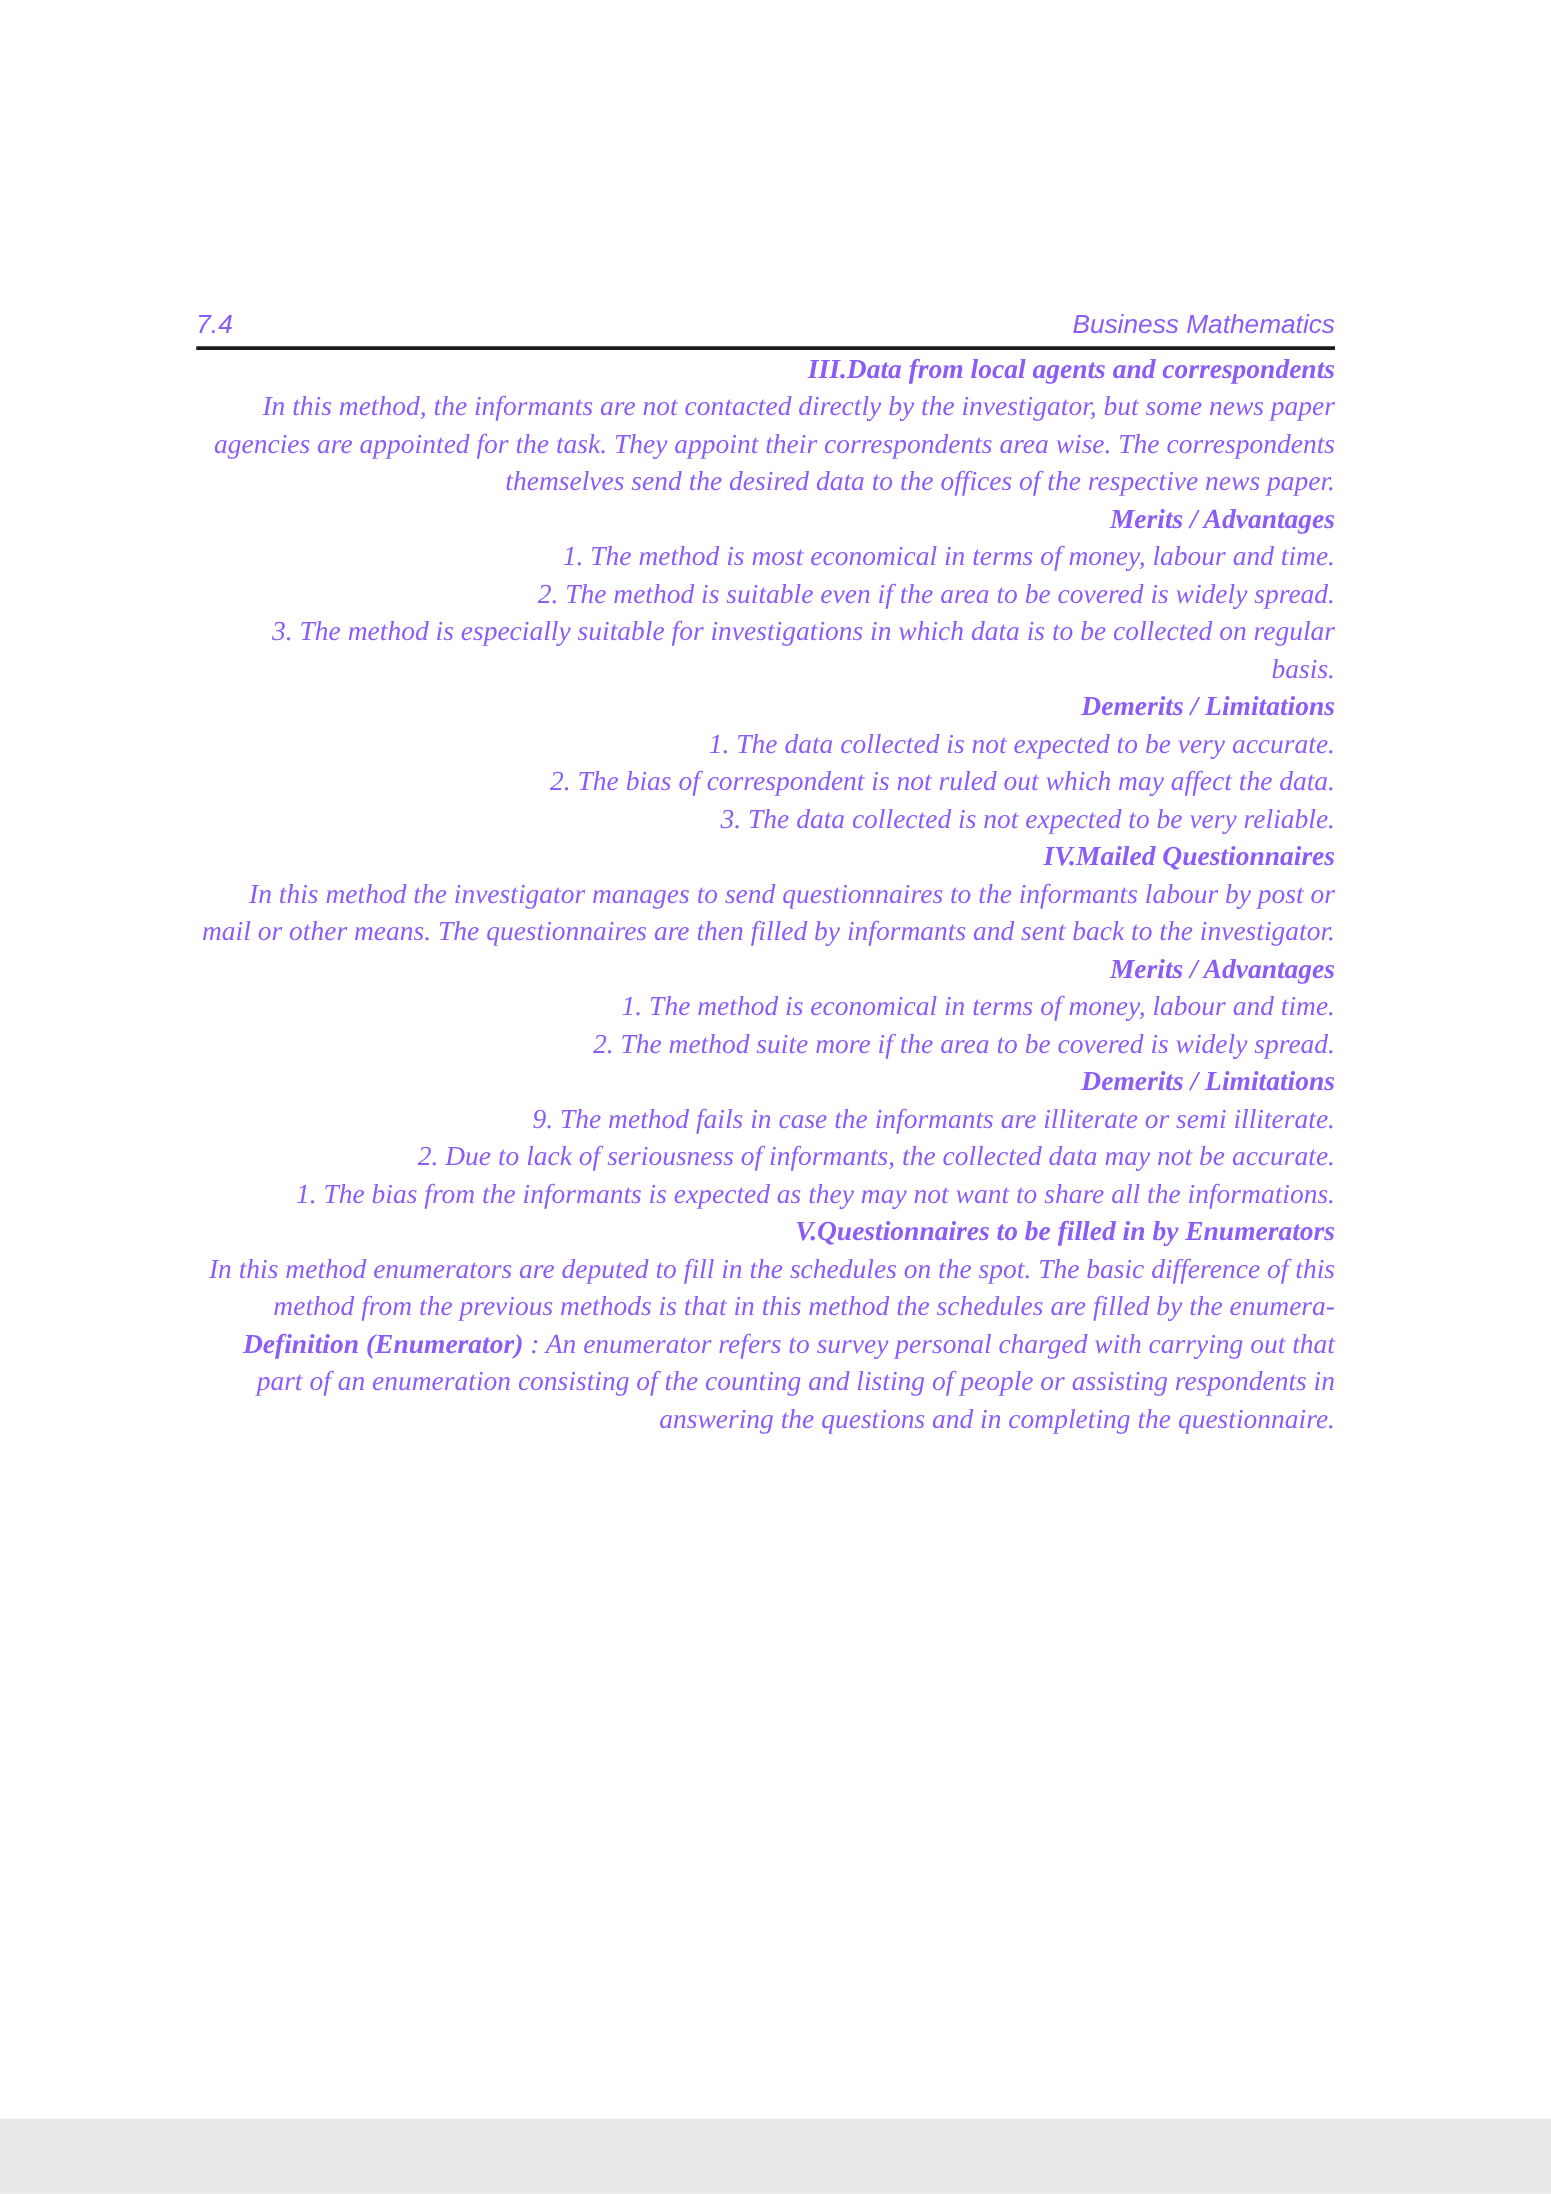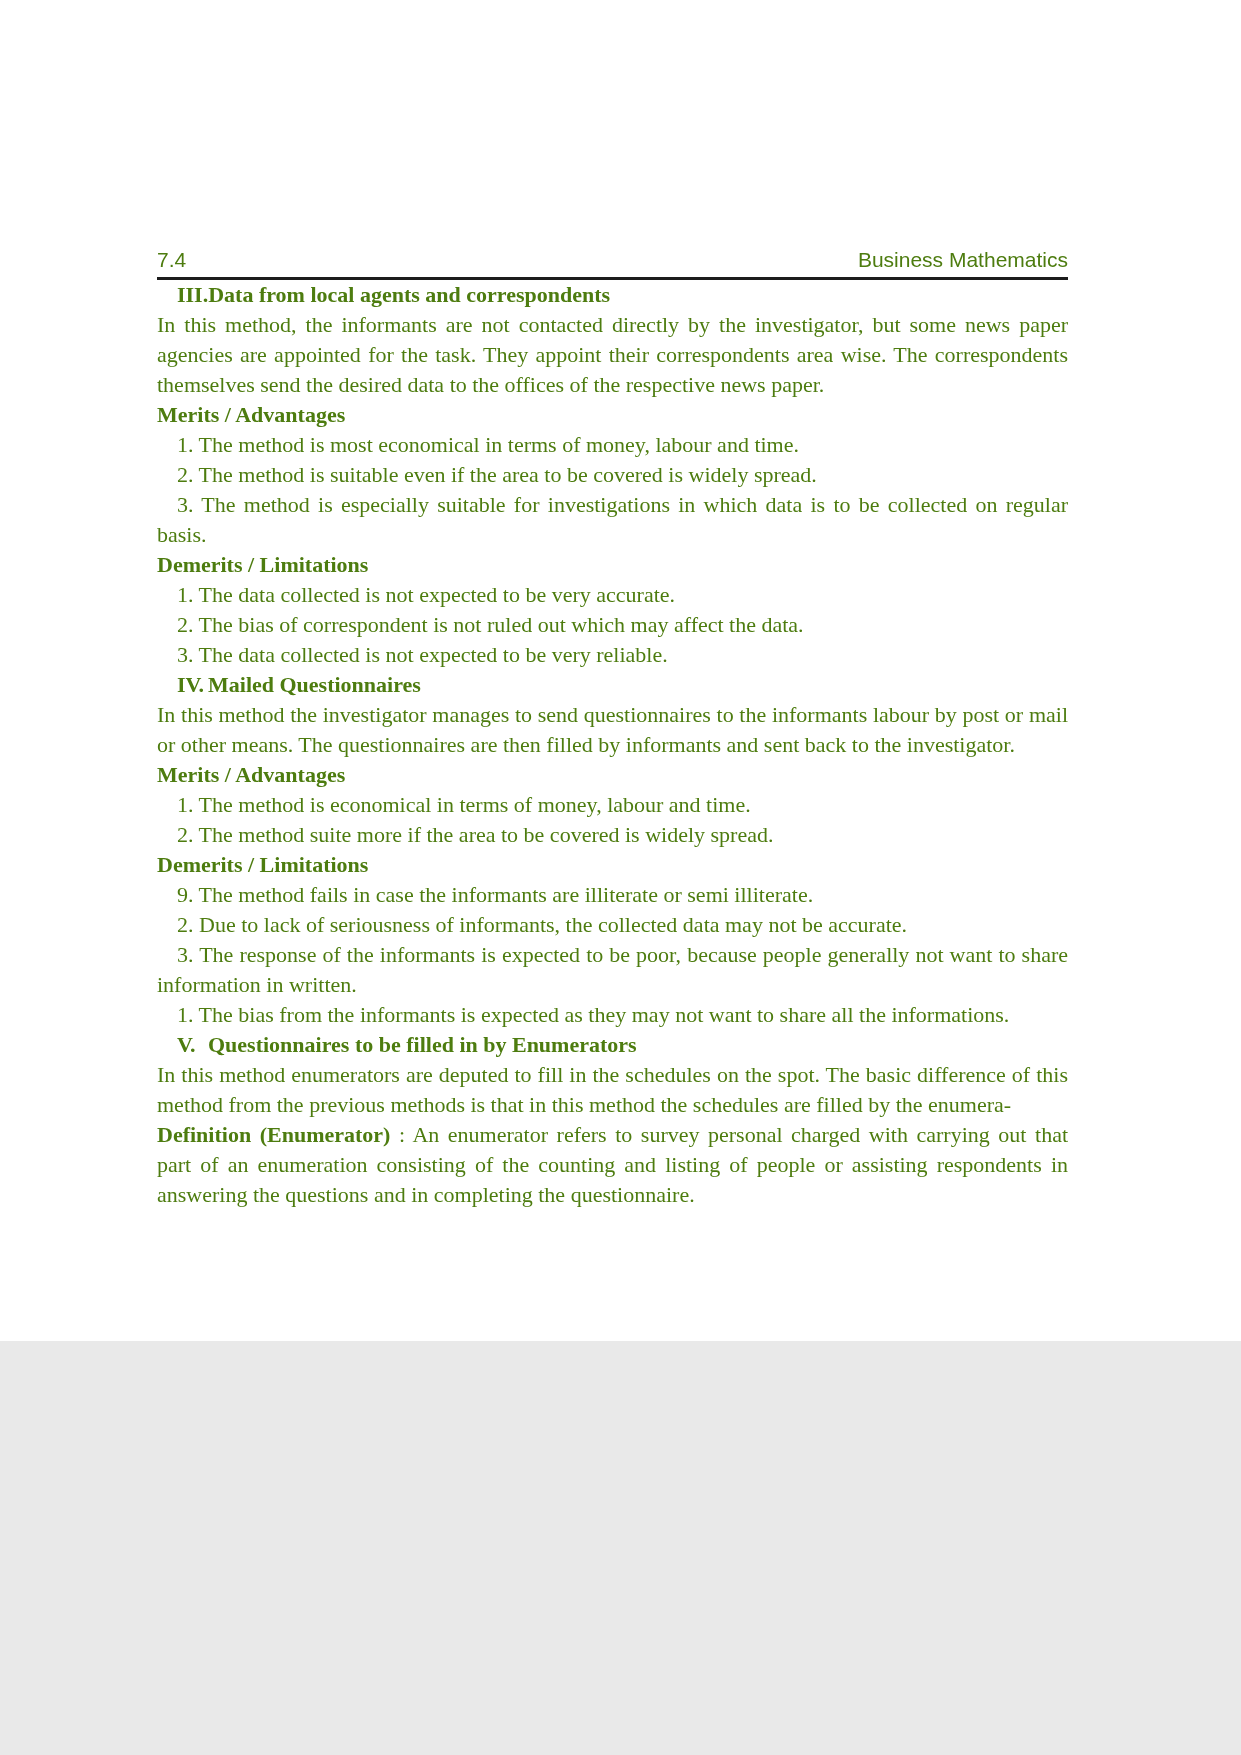--- a/index.html
+++ b/index.html
@@ -1,23 +1,24 @@
 <!DOCTYPE html>
 <html><head>
 <meta charset="utf-8">
 <style>
   html, body { margin: 0; padding: 0; background: #e9e9e9; }
   .page {
     position: relative;
     width: 1241px;
-    height: 1341px;
+    height: 1695px;
     background: #ffffff;
     margin: 0 auto;
     overflow: hidden;
-    color: #4d7c0f;
+    color: #8b5cf6;
+    font-style: italic;
   }
   .sheet {
     position: absolute;
     left: 157px;
     top: 248px;
     width: 911px;
   }
   
   .page-header {
     display: flex;
@@ -29,21 +30,21 @@
     padding-bottom: 5px;
     border-bottom: 3px solid #1c1c1c;
   }
   
   .content {
     font-family: "Liberation Serif", serif;
     font-size: 22px;
     line-height: 30px;
     text-align: justify;
   }
-  .content p { margin: 0; }
+  .content p { margin: 0; text-align: right; }
   .heading {
     font-size: 22px;
     font-weight: bold;
     margin: 22px 0 14px 0;
     padding-left: 20px;
     text-align: left;
   }
   .heading .numeral {
     display: inline-block;
     min-width: 31px;
@@ -79,20 +80,19 @@
         <p class="item">2. The bias of correspondent is not ruled out which may affect the data.</p>
         <p class="item">3. The data collected is not expected to be very reliable.</p>
         <p class="heading"><span class="numeral">IV.</span><span>Mailed Questionnaires</span></p>
         <p class="para">In this method the investigator manages to send questionnaires to the informants labour by post or mail or other means. The questionnaires are then filled by informants and sent back to the investigator.</p>
         <p class="subheading">Merits / Advantages</p>
         <p class="item">1. The method is economical in terms of money, labour and time.</p>
         <p class="item">2. The method suite more if the area to be covered is widely spread.</p>
         <p class="subheading">Demerits / Limitations</p>
         <p class="item">9. The method fails in case the informants are illiterate or semi illiterate.</p>
         <p class="item">2. Due to lack of seriousness of informants, the collected data may not be accurate.</p>
-        <p class="item">3. The response of the informants is expected to be poor, because people generally not want to share information in written.</p>
         <p class="item">1. The bias from the informants is expected as they may not want to share all the informations.</p>
         <p class="heading"><span class="numeral">V.</span><span>Questionnaires to be filled in by Enumerators</span></p>
         <p class="para">In this method enumerators are deputed to fill in the schedules on the spot. The basic difference of this method from the previous methods is that in this method the schedules are filled by the enumera-</p>
         <p class="para"><b>Definition (Enumerator)</b><span> : </span><span>An enumerator refers to survey personal charged with carrying out that part of an enumeration consisting of the counting and listing of people or assisting respondents in answering the questions and in completing the questionnaire.</span></p>
       </div>
   </div>
 </div>
 
 </body></html>

